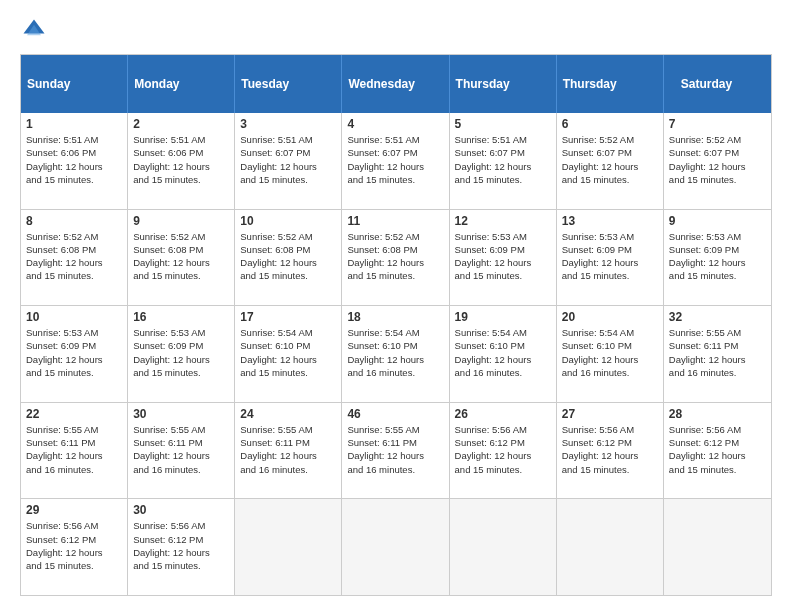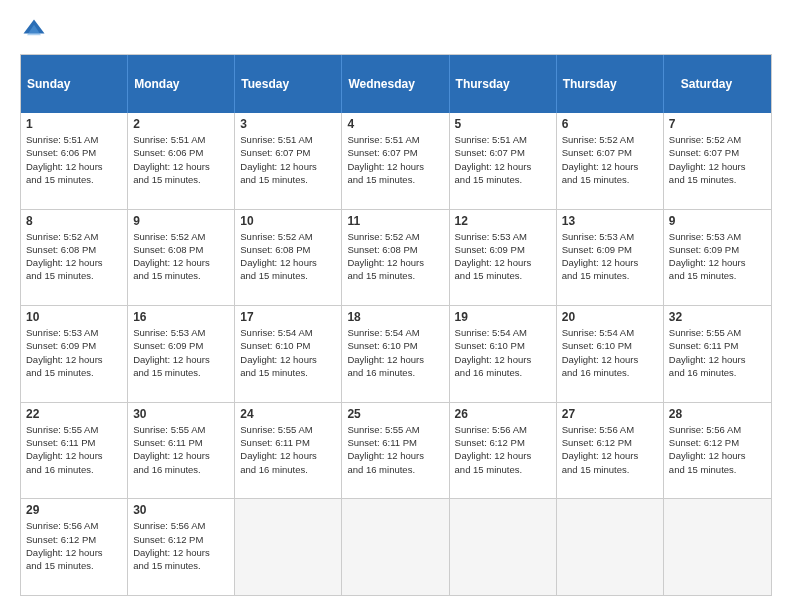--- a/index.html
+++ b/index.html
@@ -314,21 +314,21 @@
             <span class="cell-line">and 16 minutes.</span>
           </div>
           <div class="cal-cell">
             <span class="day-num">24</span>
             <span class="cell-line">Sunrise: 5:55 AM</span>
             <span class="cell-line">Sunset: 6:11 PM</span>
             <span class="cell-line">Daylight: 12 hours</span>
             <span class="cell-line">and 16 minutes.</span>
           </div>
           <div class="cal-cell">
-            <span class="day-num">25</span>
+            <span class="day-num">46</span>
             <span class="cell-line">Sunrise: 5:55 AM</span>
             <span class="cell-line">Sunset: 6:11 PM</span>
             <span class="cell-line">Daylight: 12 hours</span>
             <span class="cell-line">and 16 minutes.</span>
           </div>
           <div class="cal-cell">
             <span class="day-num">26</span>
             <span class="cell-line">Sunrise: 5:56 AM</span>
             <span class="cell-line">Sunset: 6:12 PM</span>
             <span class="cell-line">Daylight: 12 hours</span>

